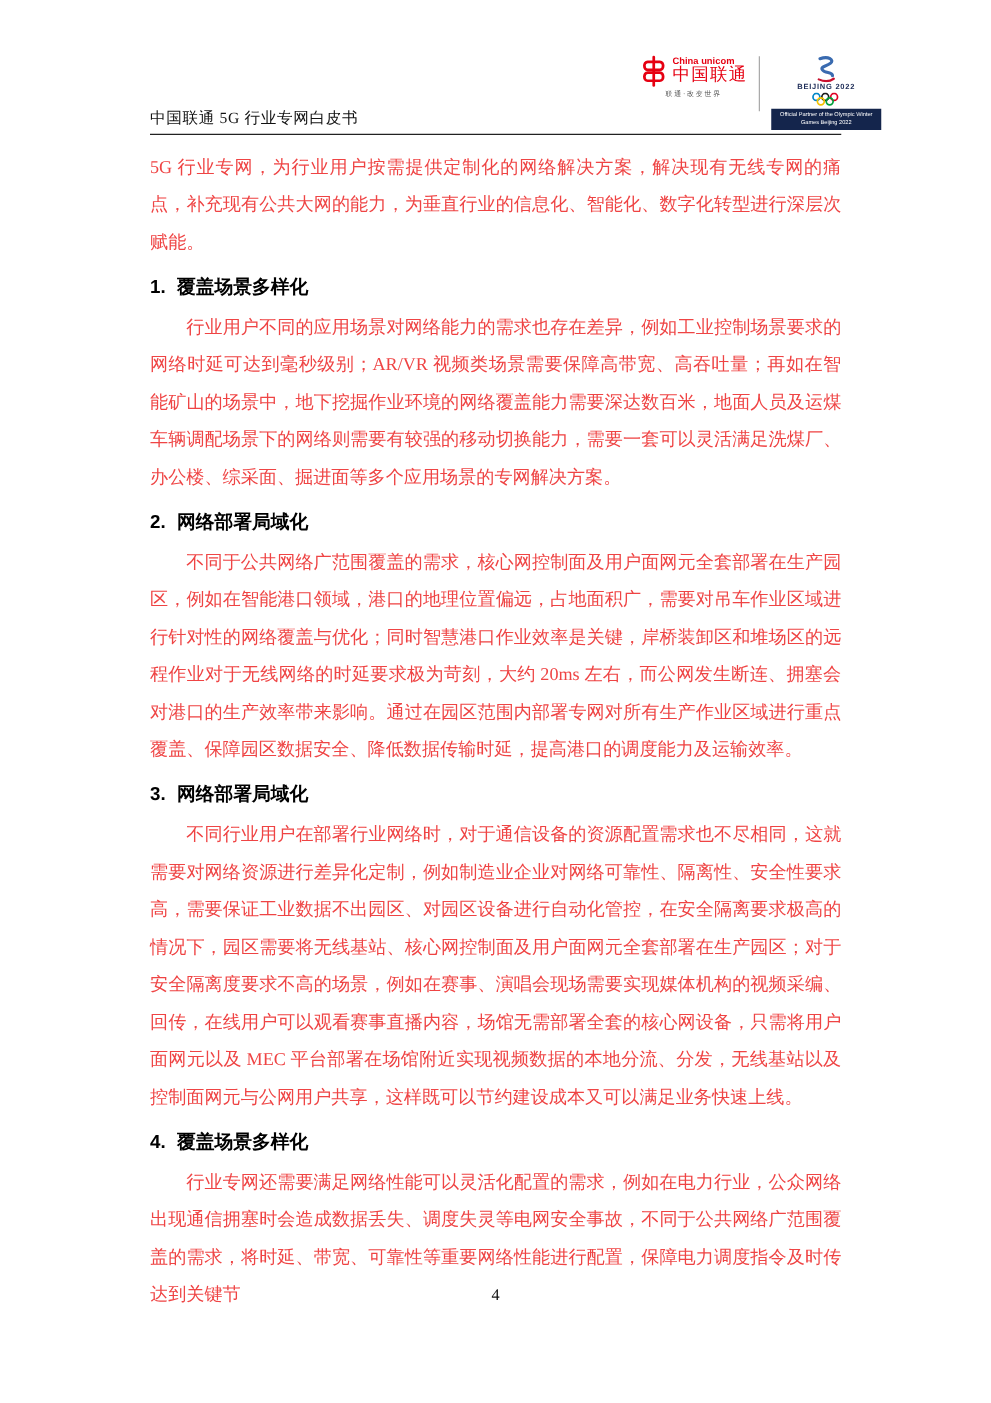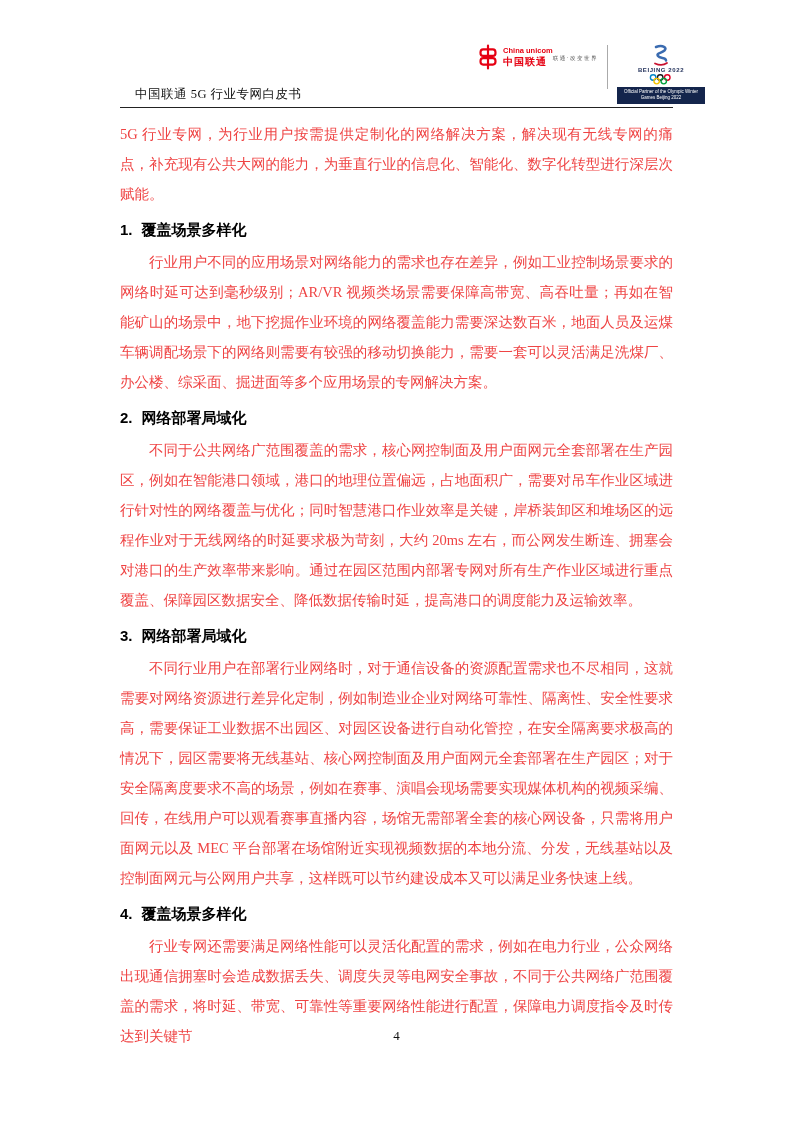--- a/index.html
+++ b/index.html
@@ -16,33 +16,33 @@
 
   
   .logos {
     position: absolute;
     top: 44px;
     right: 88px;
     display: flex;
     align-items: flex-start;
     gap: 9px;
   }
-  .unicom { display: flex; flex-direction: row; align-items: center; }
+  .unicom { display: flex; flex-direction: column; align-items: center; }
   .unicom-top { display: flex; align-items: center; gap: 4px; }
   .unicom-names { display: flex; flex-direction: column; line-height: 1.1; }
   .cu-en {
     color: var(--unicom_red, #e60012);
     font-size: 7.5px;
     font-family: "Liberation Sans", sans-serif;
     font-weight: bold;
   }
   .cu-zh {
     color: var(--unicom_red, #e60012);
-    font-size: 10px;
-    font-weight: bold;
+    font-size: 14px;
+    font-weight: normal;
     letter-spacing: 1px;
   }
   .cu-tag { margin-top: 2px; font-size: 5.5px; color: #555; letter-spacing: 1.5px; white-space: nowrap; }
   .knot { stroke: var(--unicom_red, #e60012); }
   .vline { width: 1px; height: 44px; background: #aaa; margin-top: 1px; }
 
   .beijing { display: flex; flex-direction: column; align-items: center; width: 88px; }
   .emblem-blue { stroke: var(--emblem_blue, #3a6bb0); }
   .emblem-red  { stroke: var(--emblem_red, #c8102e); }
   .bj-title {
@@ -68,21 +68,21 @@
     font-size: 4.5px;
     line-height: 1.4;
     text-align: center;
     padding: 2px 3px;
     width: 100%;
   }
 
   
   .doc-title {
     position: absolute;
-    left: 135px;
+    left: 120px;
     top: 86px;
     font-size: 12.5px;
     letter-spacing: 0.5px;
     color: #111;
   }
   .header-rule {
     position: absolute;
     left: 120px;
     right: 120px;
     top: 107px;

